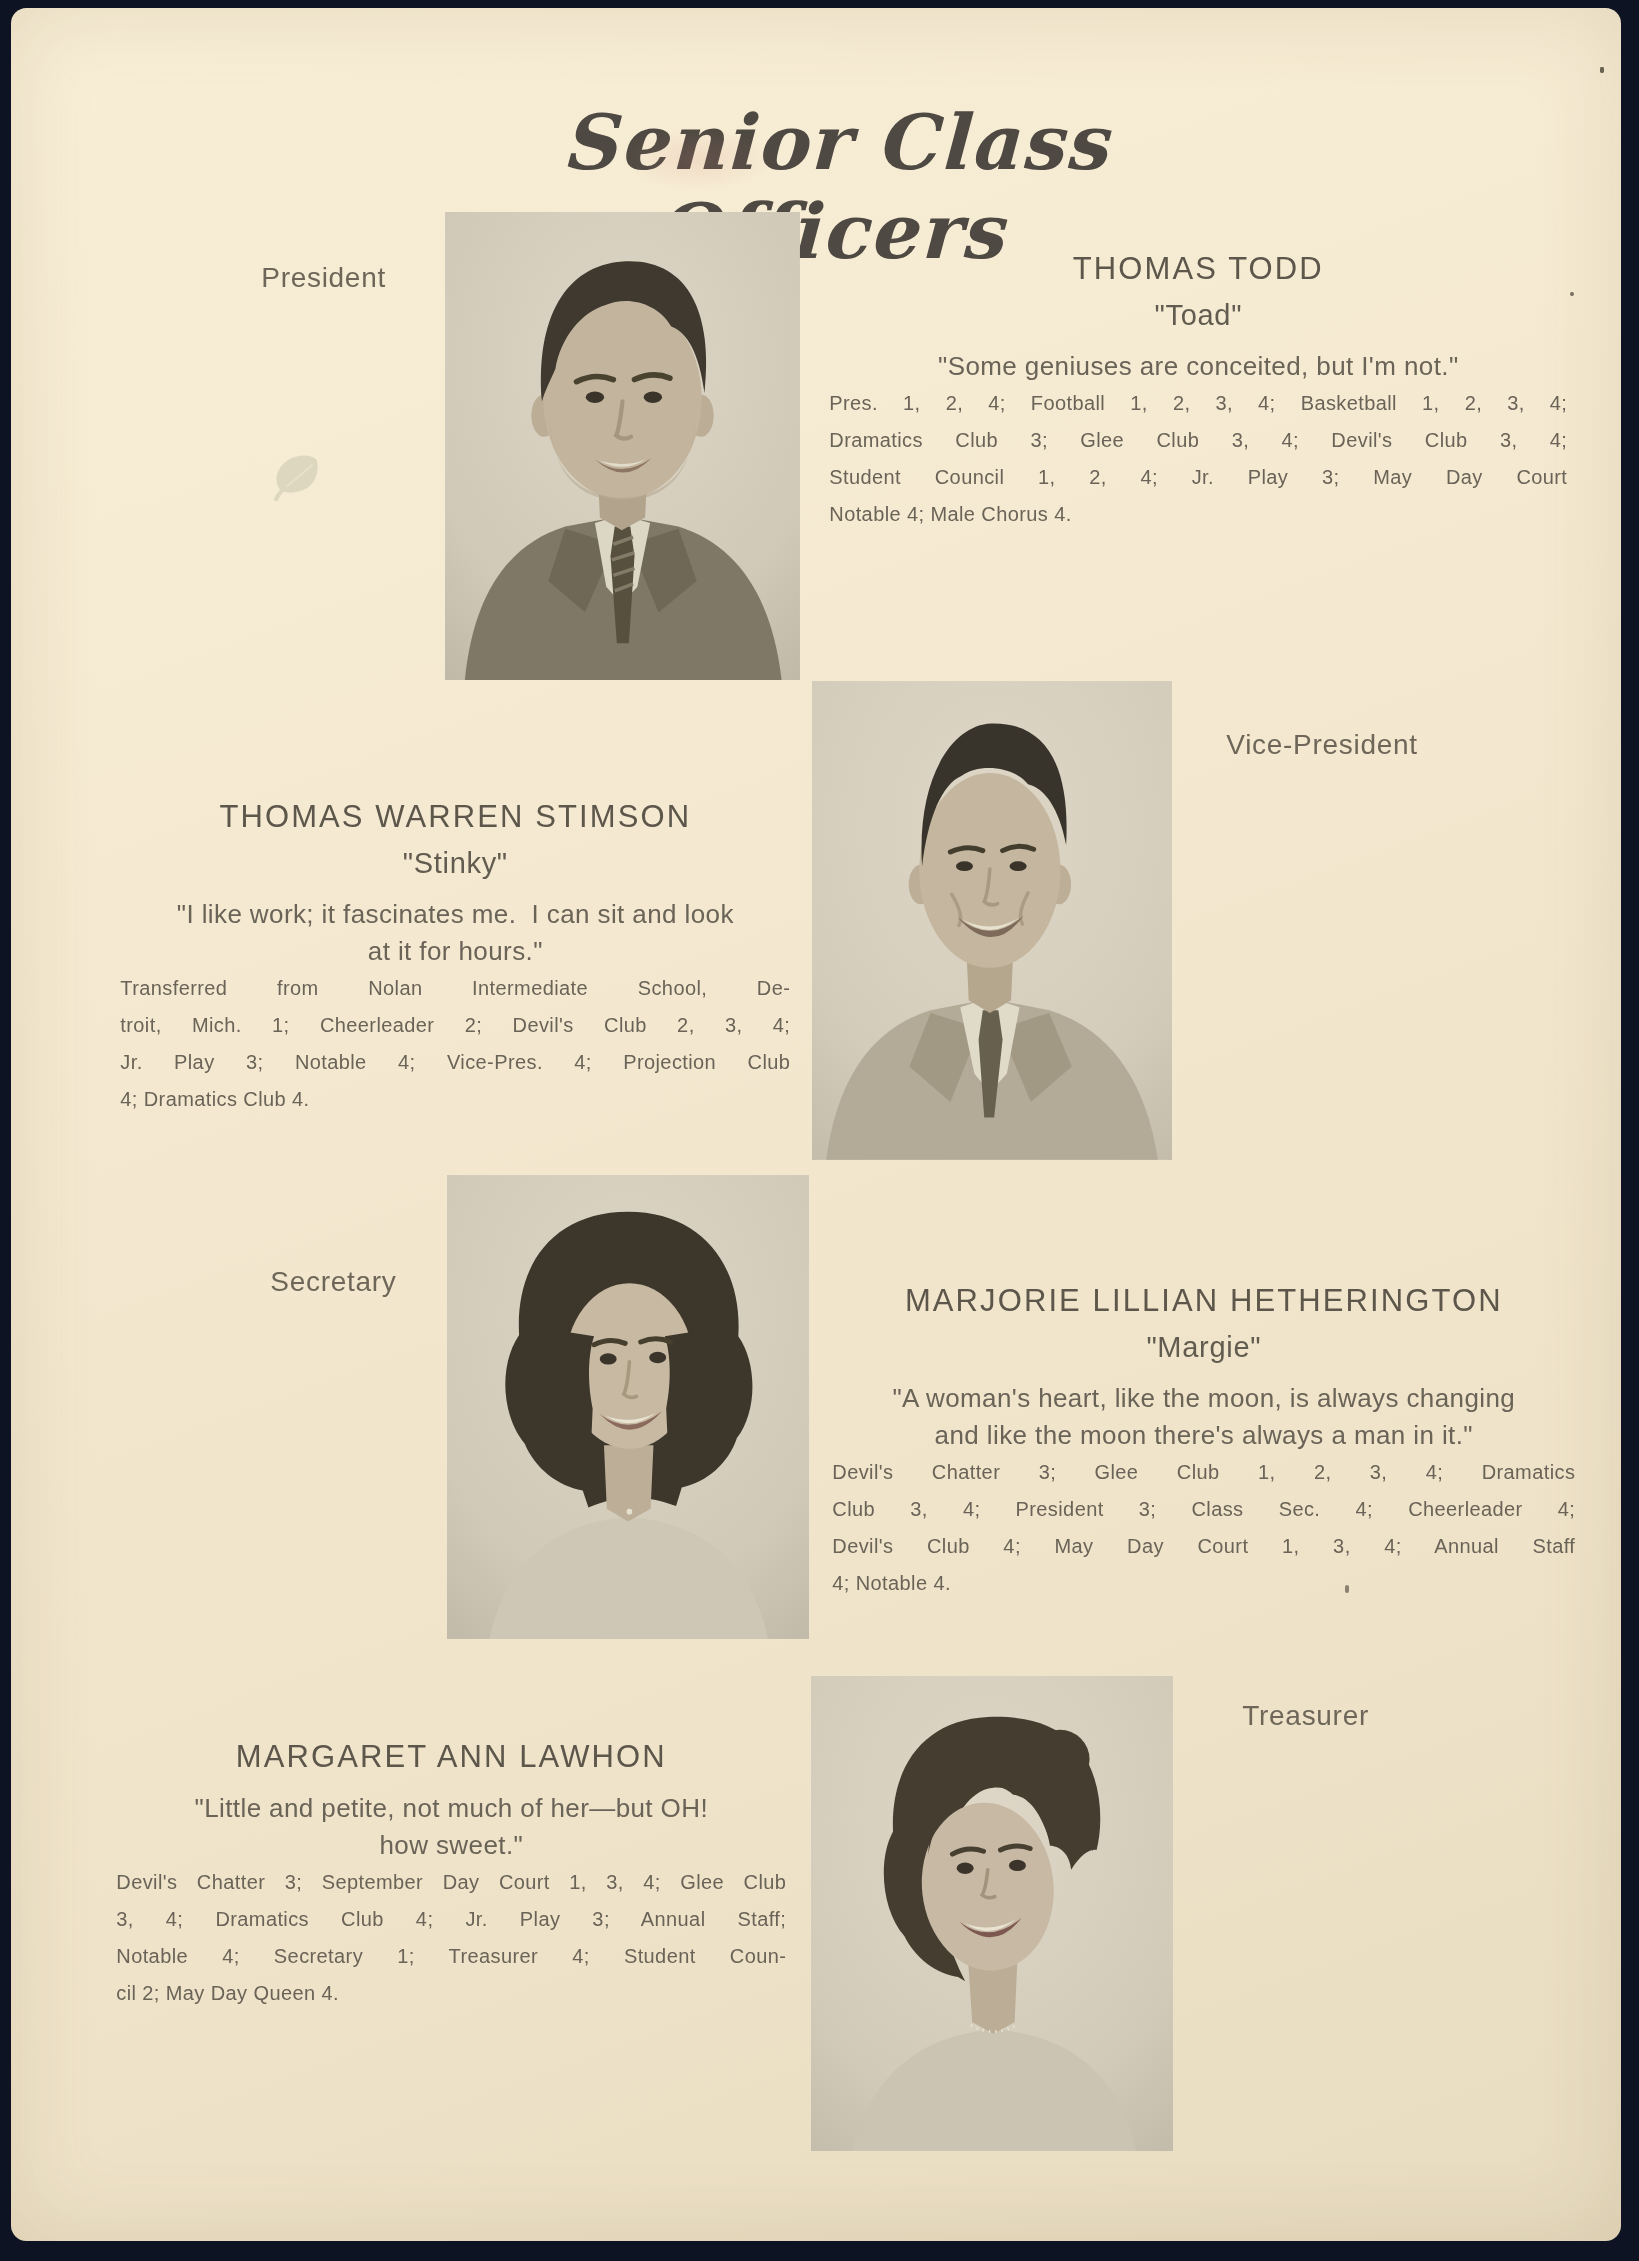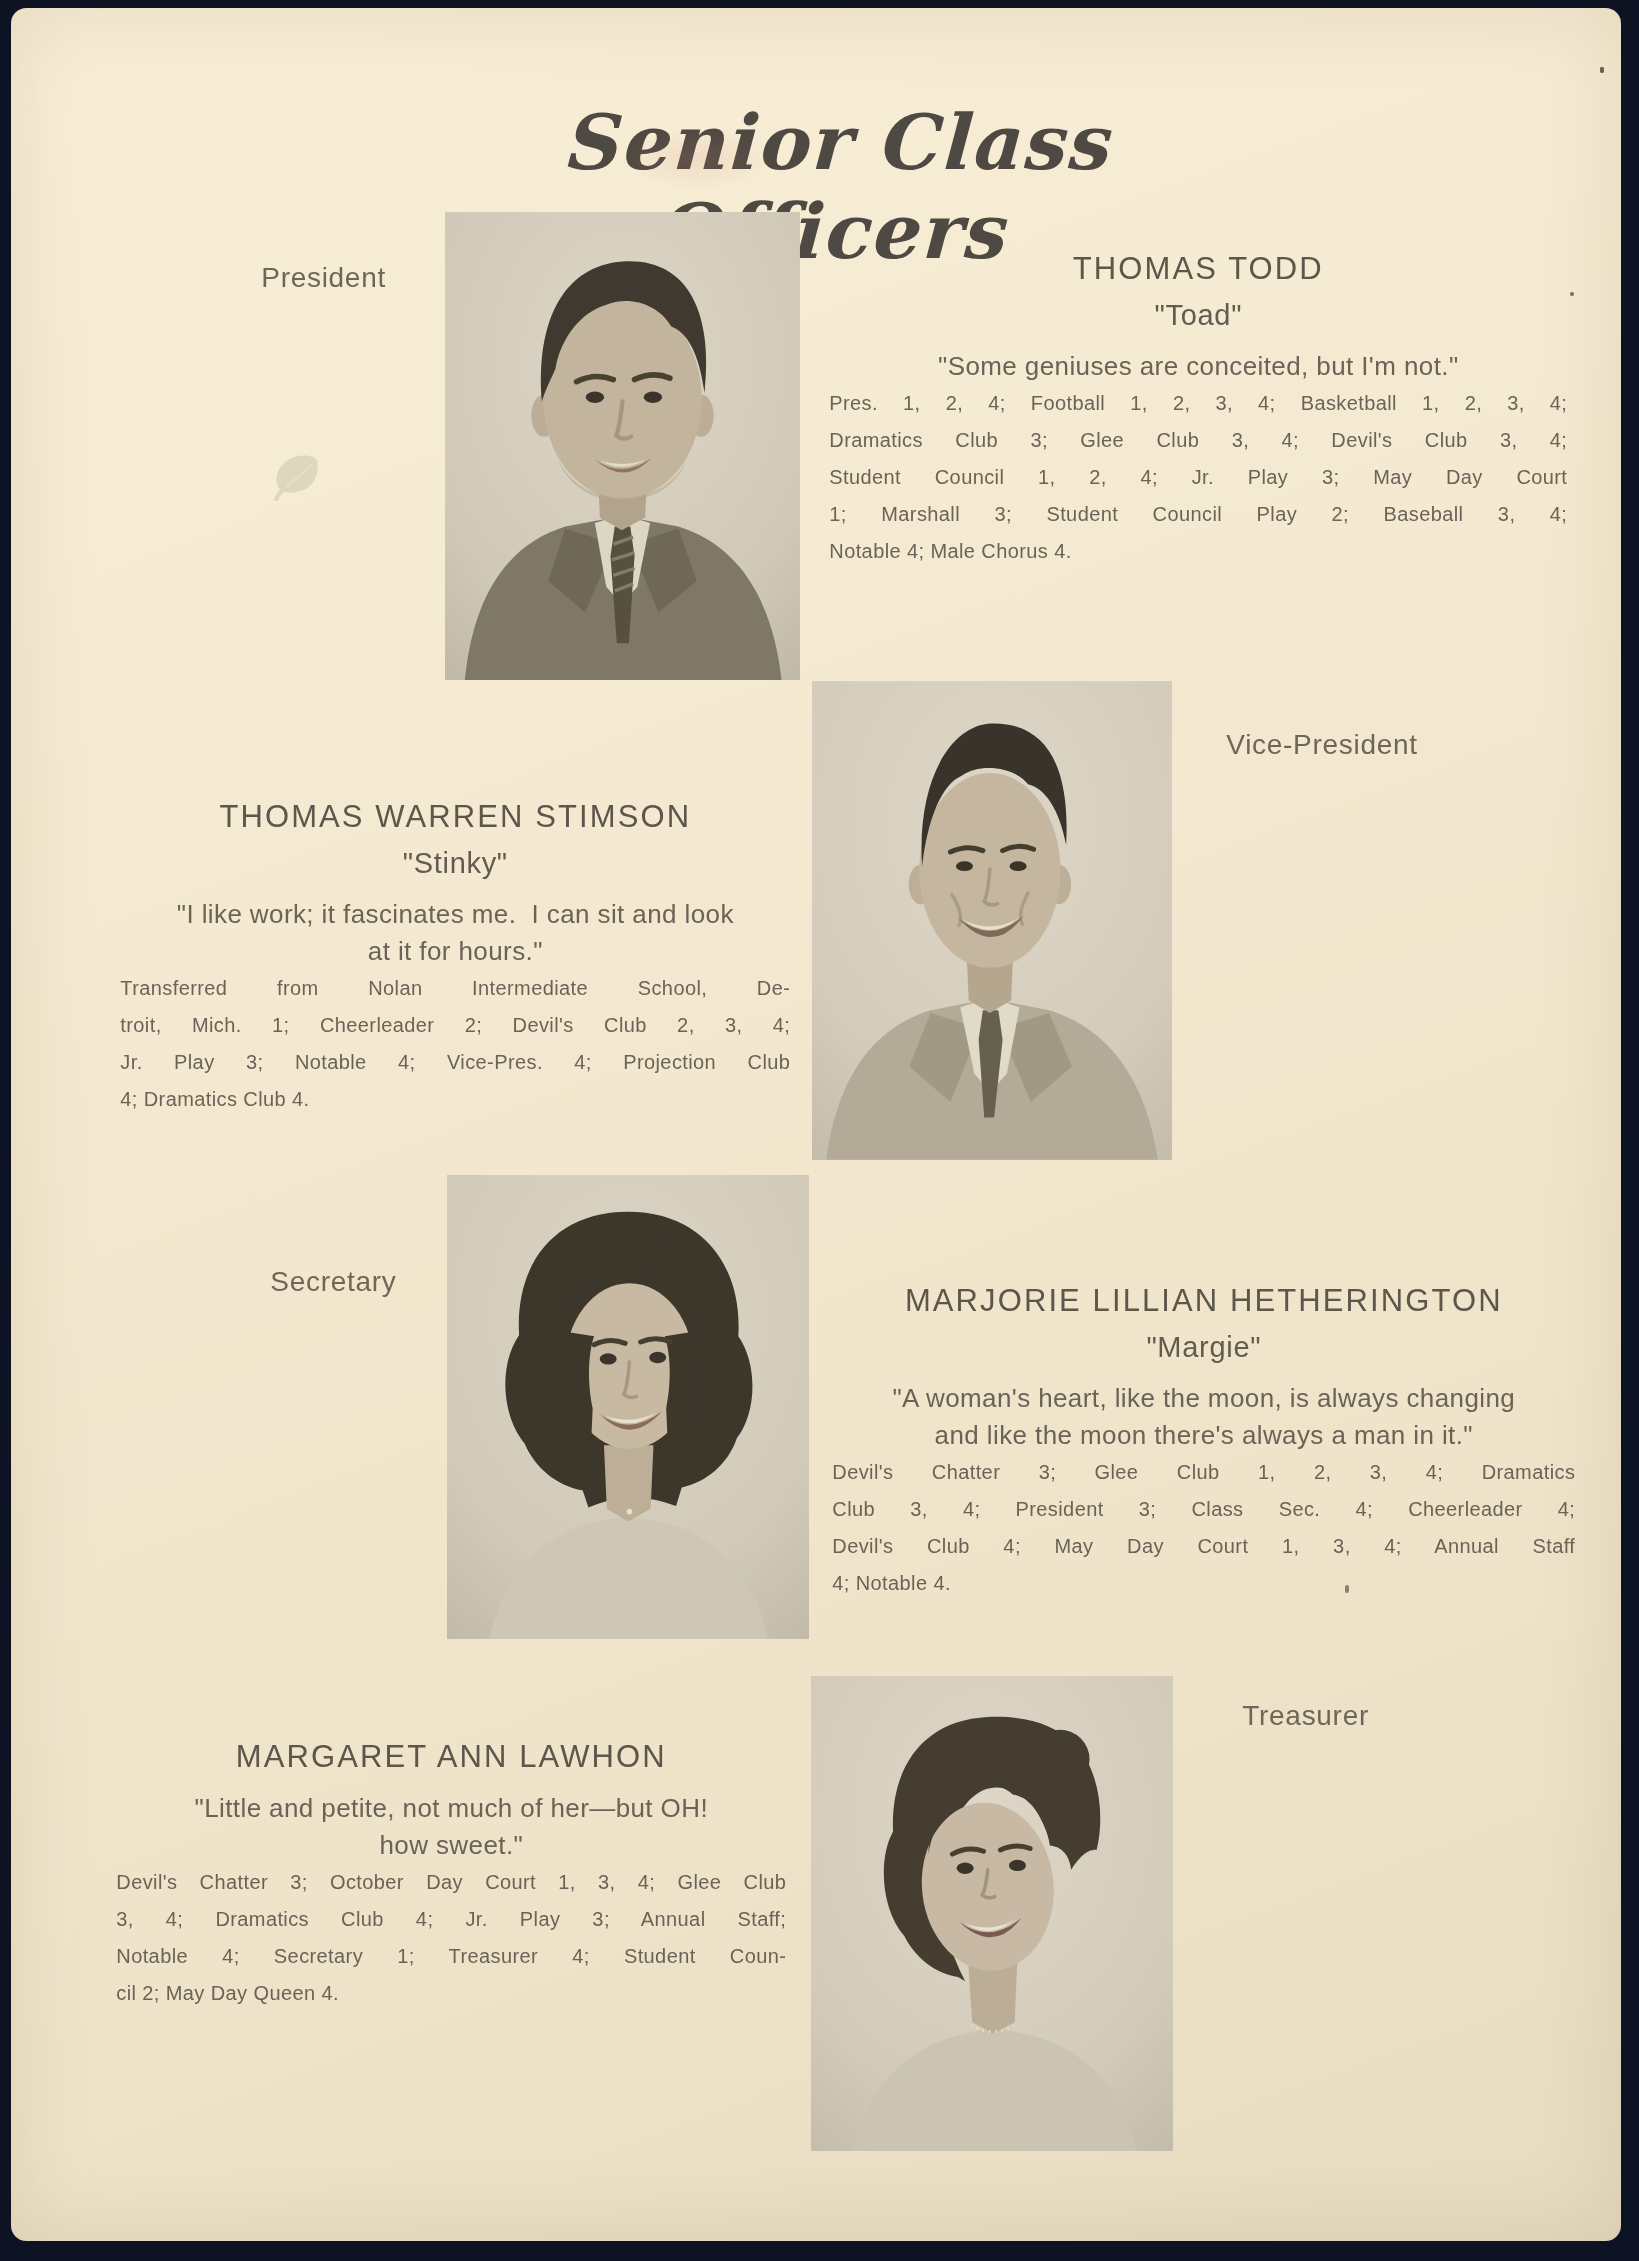--- a/index.html
+++ b/index.html
@@ -85,21 +85,20 @@
     <div class="bio" style="left:818px;top:243px;width:738px;">
       <div class="name">THOMAS TODD</div>
       <div class="nick">"Toad"</div>
       <div class="quote">
         <div class="qline">"Some geniuses are conceited, but I'm not."</div>
       </div>
       <div class="acts">
         <div class="aline">Pres. 1, 2, 4; Football 1, 2, 3, 4; Basketball 1, 2, 3, 4;</div>
         <div class="aline">Dramatics Club 3; Glee Club 3, 4; Devil's Club 3, 4;</div>
         <div class="aline">Student Council 1, 2, 4; Jr. Play 3; May Day Court</div>
-        <div class="aline">1; Marshall 3; Student Council Play 2; Baseball 3, 4;</div>
         <div class="aline last">Notable 4; Male Chorus 4.</div>
       </div>
     </div>
 
     <div class="role-label" style="left:1215px;top:721px;">Vice-President</div>
 
     <div class="photo" style="left:801px;top:673px;width:360px;height:479px;">
       <svg viewBox="0 0 510 678">
         <defs>
           <radialGradient id="p2bg" cx="50%" cy="30%" r="90%">
@@ -221,21 +220,21 @@
       </svg>
     </div>
 
     <div class="bio" style="left:105px;top:1731px;width:670px;">
       <div class="name">MARGARET ANN LAWHON</div>
       <div class="quote">
         <div class="qline">"Little and petite, not much of her—but OH!</div>
         <div class="qline">how sweet."</div>
       </div>
       <div class="acts">
-        <div class="aline">Devil's Chatter 3; October Day Court 1, 3, 4; Glee Club</div>
+        <div class="aline">Devil's Chatter 3; September Day Court 1, 3, 4; Glee Club</div>
         <div class="aline">3, 4; Dramatics Club 4; Jr. Play 3; Annual Staff;</div>
         <div class="aline">Notable 4; Secretary 1; Treasurer 4; Student Coun-</div>
         <div class="aline last">cil 2; May Day Queen 4.</div>
       </div>
     </div>
 
   </div>
 </div>
 
 

